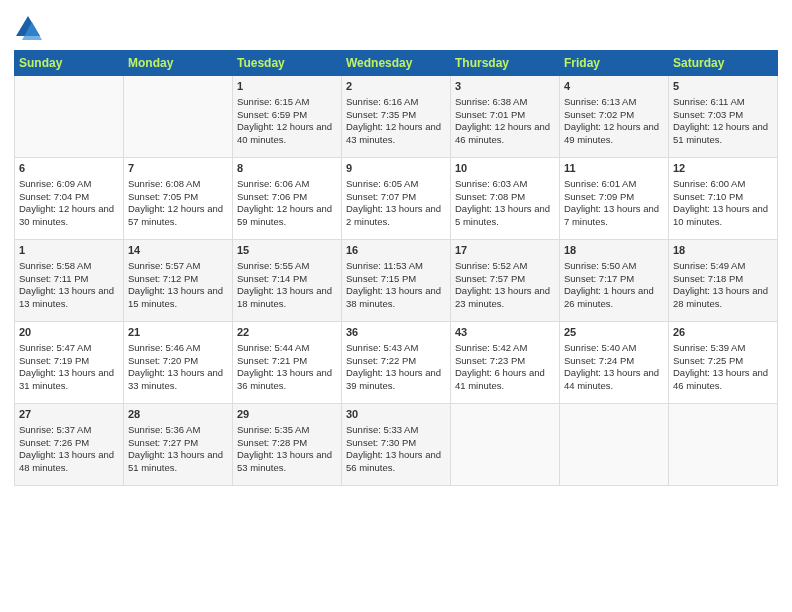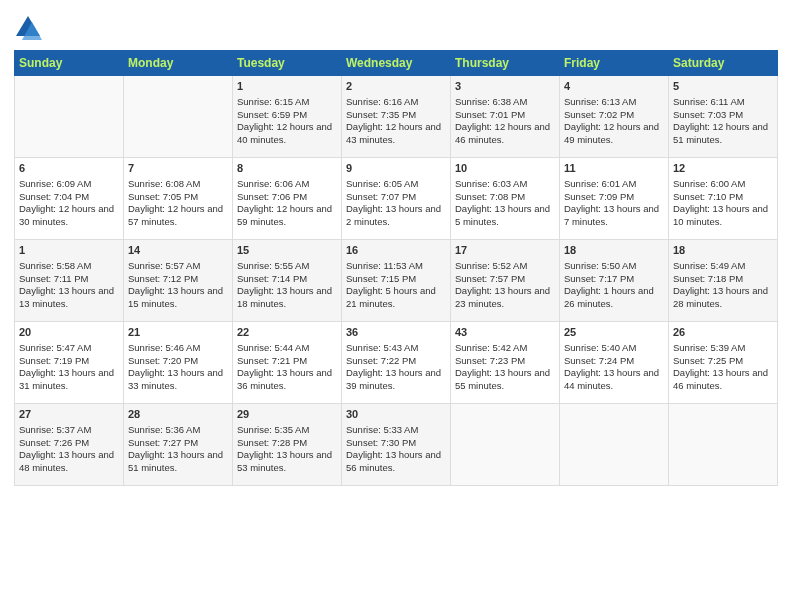--- a/index.html
+++ b/index.html
@@ -229,21 +229,21 @@
           <td>
             <span class="day-num">15</span>
             <div>Sunrise: 5:55 AM</div>
             <div>Sunset: 7:14 PM</div>
             <div>Daylight: 13 hours and 18 minutes.</div>
           </td>
           <td>
             <span class="day-num">16</span>
             <div>Sunrise: 11:53 AM</div>
             <div>Sunset: 7:15 PM</div>
-            <div>Daylight: 5 hours and 21 minutes.</div>
+            <div>Daylight: 13 hours and 38 minutes.</div>
           </td>
           <td>
             <span class="day-num">17</span>
             <div>Sunrise: 5:52 AM</div>
             <div>Sunset: 7:57 PM</div>
             <div>Daylight: 13 hours and 23 minutes.</div>
           </td>
           <td>
             <span class="day-num">18</span>
             <div>Sunrise: 5:50 AM</div>
@@ -279,21 +279,21 @@
           <td>
             <span class="day-num">36</span>
             <div>Sunrise: 5:43 AM</div>
             <div>Sunset: 7:22 PM</div>
             <div>Daylight: 13 hours and 39 minutes.</div>
           </td>
           <td>
             <span class="day-num">43</span>
             <div>Sunrise: 5:42 AM</div>
             <div>Sunset: 7:23 PM</div>
-            <div>Daylight: 13 hours and 55 minutes.</div>
+            <div>Daylight: 6 hours and 41 minutes.</div>
           </td>
           <td>
             <span class="day-num">25</span>
             <div>Sunrise: 5:40 AM</div>
             <div>Sunset: 7:24 PM</div>
             <div>Daylight: 13 hours and 44 minutes.</div>
           </td>
           <td>
             <span class="day-num">26</span>
             <div>Sunrise: 5:39 AM</div>

